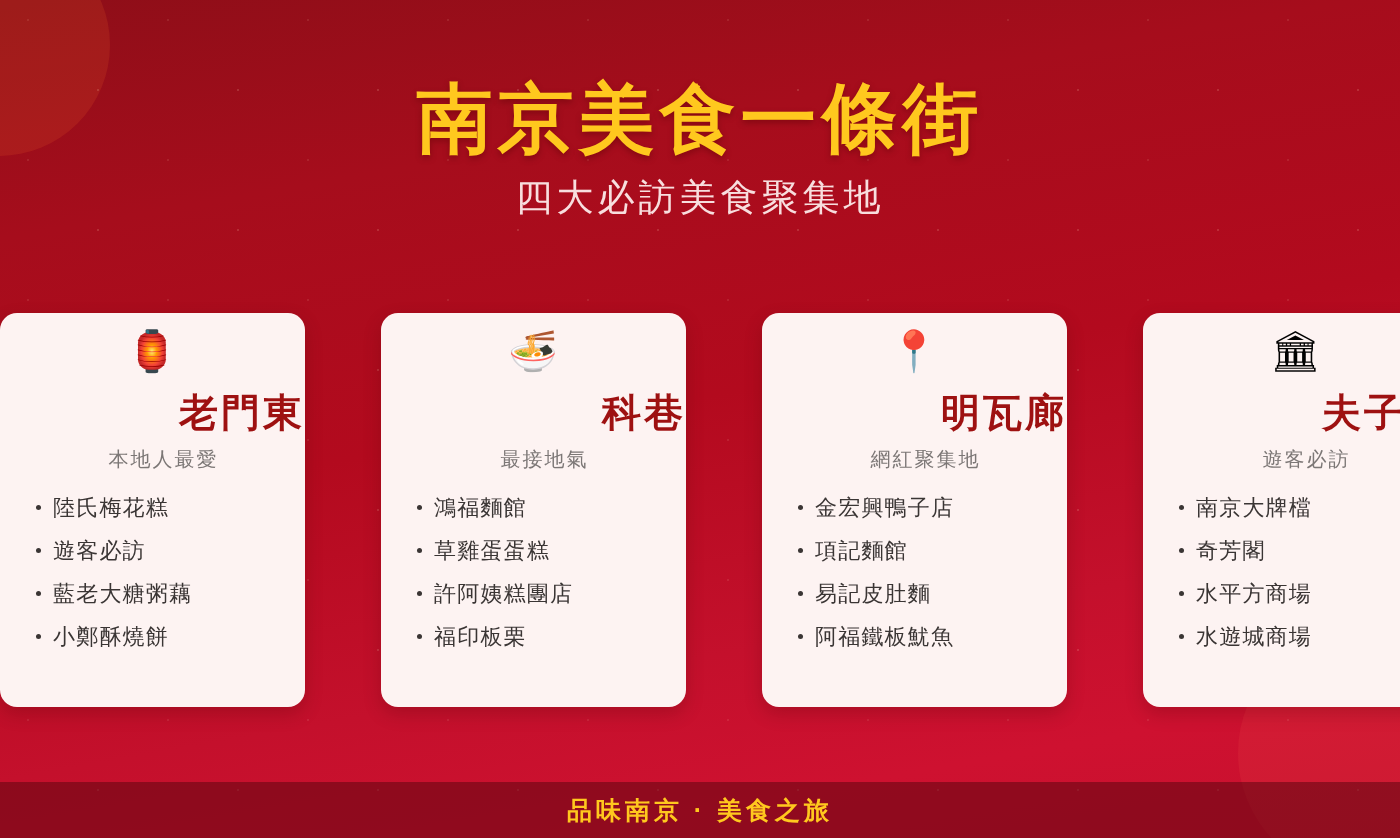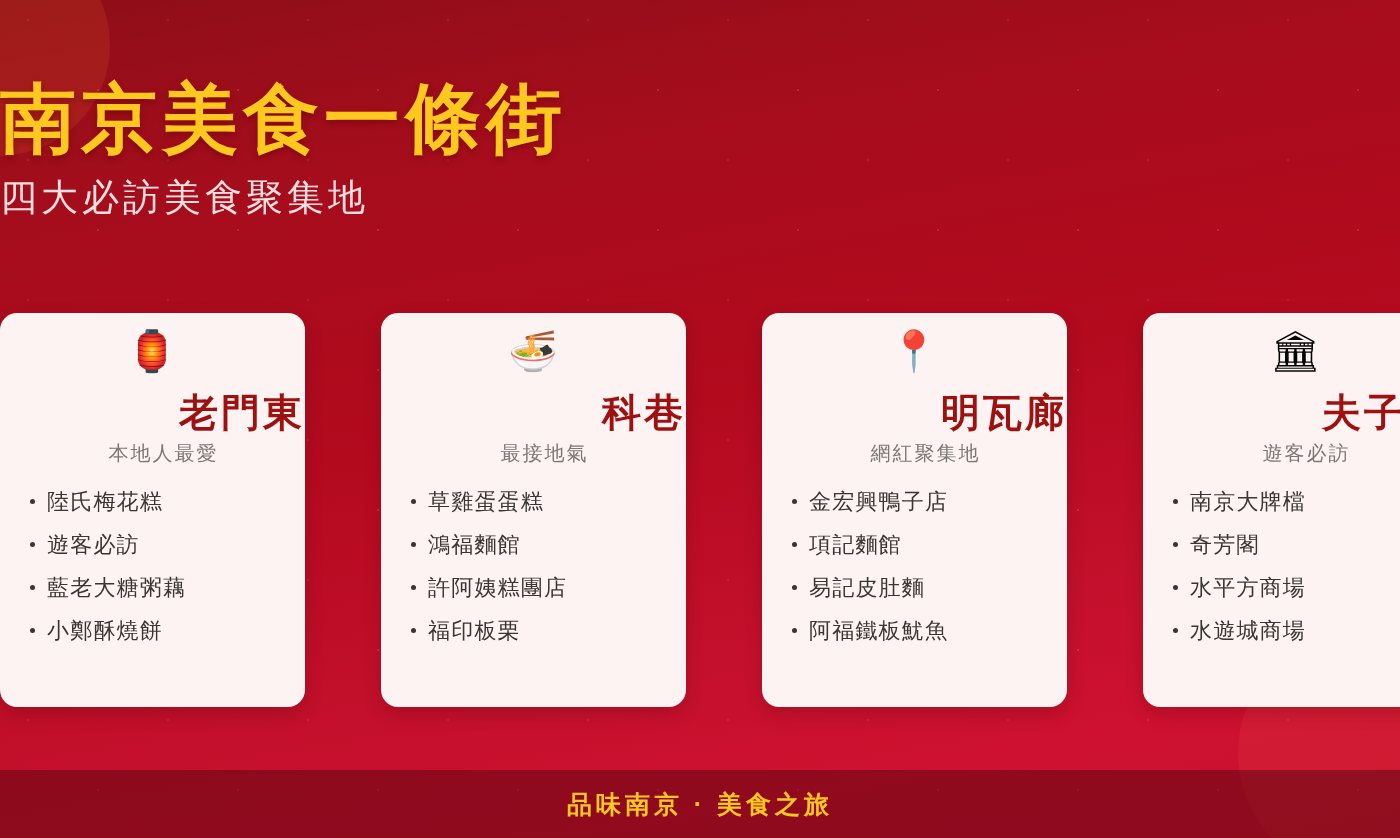--- a/index.html
+++ b/index.html
@@ -46,20 +46,21 @@
     background-size: 140px 140px, 140px 140px;
     background-position: 28px 20px, 98px 90px;
   }
 
   
   #header {
     position: absolute;
     left: 0;
     right: 0;
     top: 78px;
+    text-align: center;
   }
   #main-title {
     font-size: 76px;
     font-weight: bold;
     color: #FFC81E;
     letter-spacing: 5px;
     line-height: 1.08;
     text-shadow: 0 3px 6px rgba(80, 0, 0, 0.38);
     margin: 0;
   }
@@ -108,28 +109,28 @@
     color: #9E1111;
     letter-spacing: 3px;
     margin-top: 14px;
     line-height: 1.15;
   }
   .card-subtitle {
     text-align: center;
     font-size: 20px;
     color: #7C7776;
     letter-spacing: 2px;
-    margin-top: 5px;
+    margin-top: 11px;
     line-height: 1.2;
     padding-left: 22px;
   }
   .card-list {
     list-style: none;
-    margin: 26px 0 0 8px;
-    padding: 0 0 0 22px;
+    margin: 26px 0 0 0;
+    padding: 0 0 0 36px;
   }
   .card-list li {
     font-size: 22px;
     color: #3A3534;
     letter-spacing: 1.2px;
     line-height: 1.0;
     margin-bottom: 21px;
     display: flex;
     align-items: center;
   }
@@ -142,21 +143,21 @@
     margin-right: 12px;
     flex: 0 0 auto;
   }
 
   
   #footer-band {
     position: absolute;
     left: 0;
     right: 0;
     bottom: 0;
-    height: 68px;
+    height: 56px;
     background: rgba(95, 5, 16, 0.55);
     display: flex;
     align-items: center;
     justify-content: center;
   }
   #footer-text {
     font-size: 25px;
     font-weight: bold;
     color: #FFC81E;
     letter-spacing: 4px;
@@ -202,25 +203,25 @@
       </ul>
     </div>
 
     <div class="card">
       <span class="card-icon">🍜</span>
       <div class="card-title">科巷</div>
       <div class="card-subtitle">最接地氣</div>
       <ul class="card-list">
         <li>
             <span class="bullet"></span>
+            <span>鴻福麵館</span>
+          </li>
+        <li>
+            <span class="bullet"></span>
             <span>草雞蛋蛋糕</span>
-          </li>
-        <li>
-            <span class="bullet"></span>
-            <span>鴻福麵館</span>
           </li>
         <li>
             <span class="bullet"></span>
             <span>許阿姨糕團店</span>
           </li>
         <li>
             <span class="bullet"></span>
             <span>福印板栗</span>
           </li>
       </ul>

